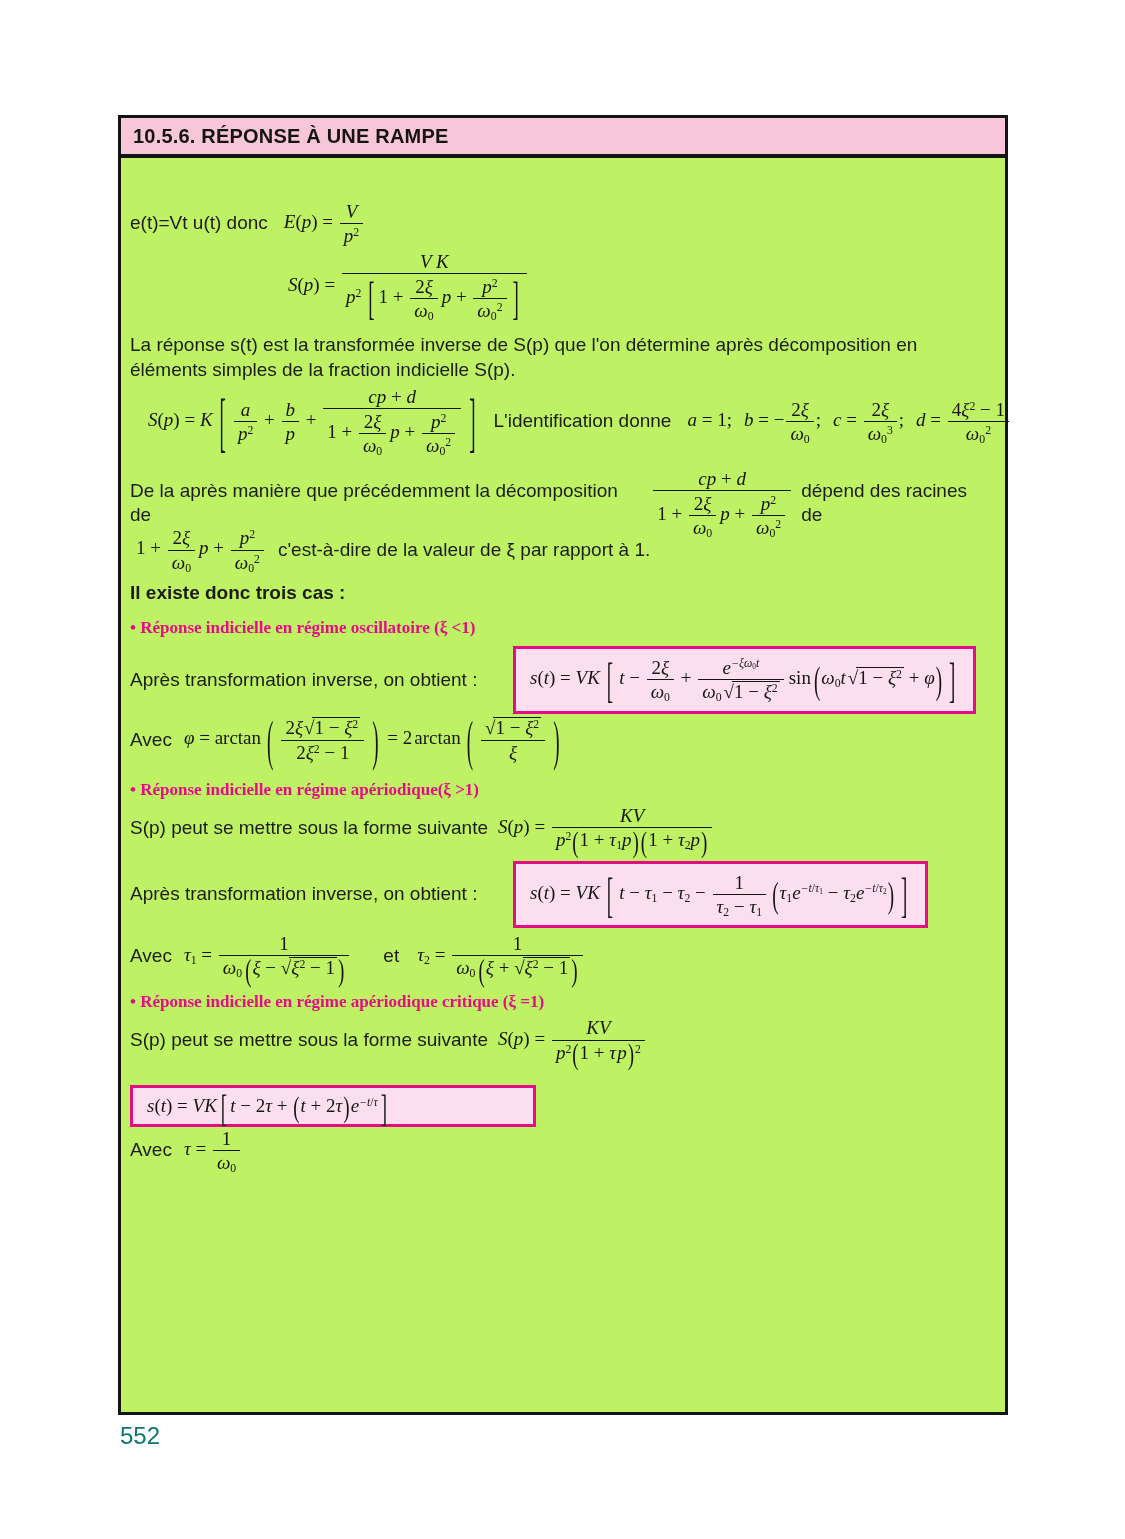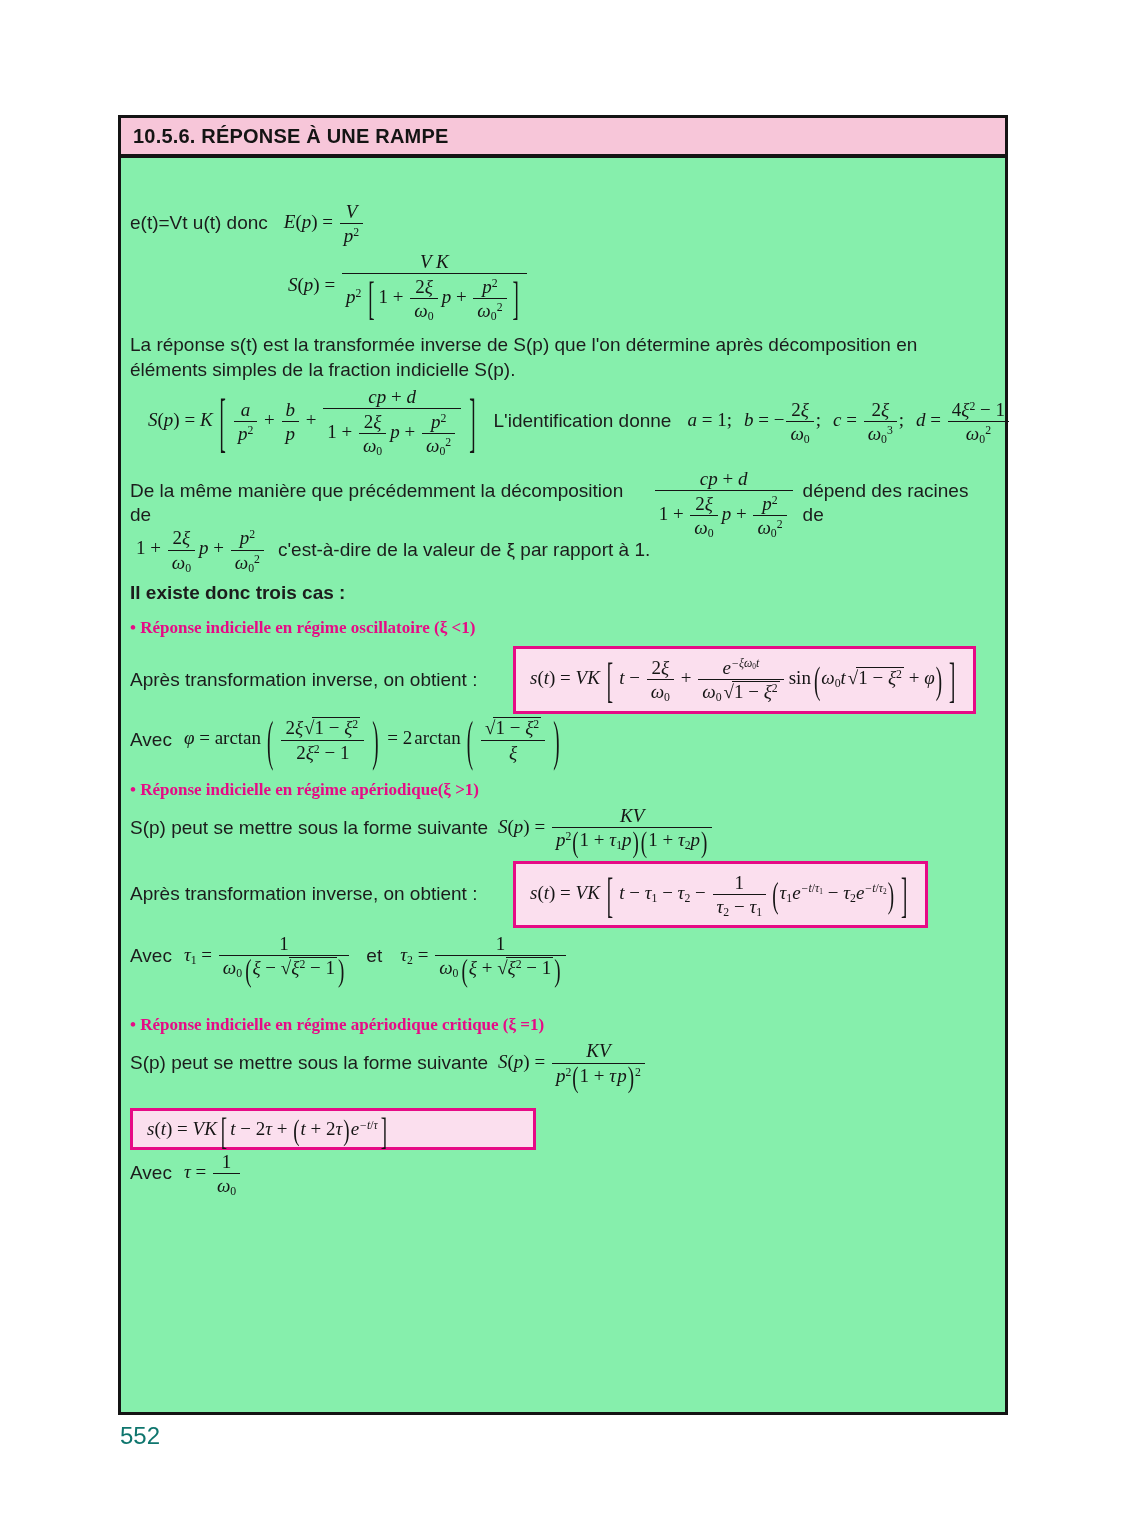--- a/index.html
+++ b/index.html
@@ -3,21 +3,21 @@
 <meta charset="utf-8">
 <style>
   html,body{margin:0;padding:0;}
   body{
     width:1125px;height:1539px;position:relative;background:#ffffff;
     font-family:"Liberation Sans",sans-serif;color:#1c1c1c;
     -webkit-font-smoothing:antialiased;
   }
   .frame{
     position:absolute;left:118px;top:115px;width:890px;height:1300px;
-    border:3px solid #141414;box-sizing:border-box;background:#86efac;
+    border:3px solid #141414;box-sizing:border-box;background:#bef264;
   }
   .banner{
     background:var(--pink,#f7c6d9);border-bottom:4px solid #141414;
     padding:7px 12px 6px 12px;font-size:20px;font-weight:bold;letter-spacing:.2px;color:#141414;
   }
   .content{padding:0 12px 0 9px;}
   .row{display:flex;align-items:center;}
   .t{font-size:19px;line-height:1.3;}
   .para{font-size:19px;line-height:1.3;margin:10px 0 0 0;max-width:872px;}
   .bold-line{font-size:19px;font-weight:bold;margin-top:8px;}
@@ -68,21 +68,21 @@
 
     <p class="para">La réponse s(t) est la transformée inverse de S(p) que l'on détermine après décomposition en éléments simples de la fraction indicielle S(p).</p>
 
     <div class="row" style="margin-top:2px">
       <span class="math" style="margin-left:18px"><span class="mi">S</span><span class="mr">(</span><span class="mi">p</span><span class="mr">) = </span><span class="mi">K</span><span style="display: inline-block; width: 3px;"></span><span class="big" style="transform: scaleY(3.4); margin: 0px 3px;">[</span><span style="display: inline-block; width: 2px;"></span><span class="frac"><span class="fn"><span class="mi">a</span></span><span class="fd"><span class="mi">p</span><sup><span class="mr">2</span></sup></span></span><span class="mr"> + </span><span class="frac"><span class="fn"><span class="mi">b</span></span><span class="fd"><span class="mi">p</span></span></span><span class="mr"> + </span><span class="frac"><span class="fn"><span class="mi">cp</span><span class="mr"> + </span><span class="mi">d</span></span><span class="fd"><span class="mr">1 + </span><span class="frac"><span class="fn"><span class="mr">2</span><span class="mi">ξ</span></span><span class="fd"><span class="mi">ω</span><sub><span class="mr">0</span></sub></span></span><span style="display: inline-block; width: 2px;"></span><span class="mi">p</span><span class="mr"> + </span><span class="frac"><span class="fn"><span class="mi">p</span><sup><span class="mr">2</span></sup></span><span class="fd"><span class="mi">ω</span><sub><span class="mr">0</span></sub><sup><span class="mr">2</span></sup></span></span></span></span><span style="display: inline-block; width: 2px;"></span><span class="big" style="transform: scaleY(3.4); margin: 0px 3px;">]</span></span>
       <span class="t" style="margin-left:14px;flex:0 0 auto">L'identification donne</span>
       <span class="math" style="margin-left:16px"><span class="mi">a</span><span class="mr"> = 1;</span><span style="display: inline-block; width: 12px;"></span><span class="mi">b</span><span class="mr"> = −</span><span class="frac"><span class="fn"><span class="mr">2</span><span class="mi">ξ</span></span><span class="fd"><span class="mi">ω</span><sub><span class="mr">0</span></sub></span></span><span class="mr">;</span><span style="display: inline-block; width: 12px;"></span><span class="mi">c</span><span class="mr"> = </span><span class="frac"><span class="fn"><span class="mr">2</span><span class="mi">ξ</span></span><span class="fd"><span class="mi">ω</span><sub><span class="mr">0</span></sub><sup><span class="mr">3</span></sup></span></span><span class="mr">;</span><span style="display: inline-block; width: 12px;"></span><span class="mi">d</span><span class="mr"> = </span><span class="frac"><span class="fn"><span class="mr">4</span><span class="mi">ξ</span><sup><span class="mr">2</span></sup><span class="mr"> − 1</span></span><span class="fd"><span class="mi">ω</span><sub><span class="mr">0</span></sub><sup><span class="mr">2</span></sup></span></span></span>
     </div>
 
     <div class="row" style="margin-top:8px">
-      <span class="t">De la même manière que précédemment la décomposition de</span>
+      <span class="t">De la après manière que précédemment la décomposition de</span>
       <span class="math" style="margin:0 8px"><span class="frac"><span class="fn"><span class="mi">cp</span><span class="mr"> + </span><span class="mi">d</span></span><span class="fd"><span class="mr">1 + </span><span class="frac"><span class="fn"><span class="mr">2</span><span class="mi">ξ</span></span><span class="fd"><span class="mi">ω</span><sub><span class="mr">0</span></sub></span></span><span style="display: inline-block; width: 2px;"></span><span class="mi">p</span><span class="mr"> + </span><span class="frac"><span class="fn"><span class="mi">p</span><sup><span class="mr">2</span></sup></span><span class="fd"><span class="mi">ω</span><sub><span class="mr">0</span></sub><sup><span class="mr">2</span></sup></span></span></span></span></span>
       <span class="t">dépend des racines de</span>
     </div>
 
     <div class="row" style="margin-top:-14px">
       <span class="math" style="margin-left:6px"><span class="mr">1 + </span><span class="frac"><span class="fn"><span class="mr">2</span><span class="mi">ξ</span></span><span class="fd"><span class="mi">ω</span><sub><span class="mr">0</span></sub></span></span><span style="display: inline-block; width: 2px;"></span><span class="mi">p</span><span class="mr"> + </span><span class="frac"><span class="fn"><span class="mi">p</span><sup><span class="mr">2</span></sup></span><span class="fd"><span class="mi">ω</span><sub><span class="mr">0</span></sub><sup><span class="mr">2</span></sup></span></span></span>
       <span class="t" style="margin-left:12px">c'est-à-dire de la valeur de ξ par rapport à 1.</span>
     </div>
 
     <div class="bold-line">Il existe donc trois cas :</div>
@@ -111,25 +111,25 @@
     <div class="row" style="margin-top:8px">
       <span class="t lbl">Après transformation inverse, on obtient :</span>
       <div class="fbox">
         <span class="math"><span class="mi">s</span><span class="mr">(</span><span class="mi">t</span><span class="mr">) = </span><span class="mi">VK</span><span style="display: inline-block; width: 3px;"></span><span class="big" style="transform: scaleY(2.6); margin: 0px 3px;">[</span><span style="display: inline-block; width: 2px;"></span><span class="mi">t</span><span class="mr"> − </span><span class="mi">τ</span><sub><span class="mr">1</span></sub><span class="mr"> − </span><span class="mi">τ</span><sub><span class="mr">2</span></sub><span class="mr"> − </span><span class="frac"><span class="fn"><span class="mr">1</span></span><span class="fd"><span class="mi">τ</span><sub><span class="mr">2</span></sub><span class="mr"> − </span><span class="mi">τ</span><sub><span class="mr">1</span></sub></span></span><span style="display: inline-block; width: 3px;"></span><span class="big" style="transform: scaleY(1.9);">(</span><span class="mi">τ</span><sub><span class="mr">1</span></sub><span class="mi">e</span><sup><span class="mi">−t</span><span class="mr">/</span><span class="mi">τ</span><sub><span class="mr">1</span></sub></sup><span class="mr"> − </span><span class="mi">τ</span><sub><span class="mr">2</span></sub><span class="mi">e</span><sup><span class="mi">−t</span><span class="mr">/</span><span class="mi">τ</span><sub><span class="mr">2</span></sub></sup><span class="big" style="transform: scaleY(1.9);">)</span><span style="display: inline-block; width: 2px;"></span><span class="big" style="transform: scaleY(2.6); margin: 0px 3px;">]</span></span>
       </div>
     </div>
 
     <div class="row" style="margin-top:4px">
       <span class="t">Avec</span>
       <span class="math" style="margin-left:12px"><span class="mi">τ</span><sub><span class="mr">1</span></sub><span class="mr"> = </span><span class="frac"><span class="fn"><span class="mr">1</span></span><span class="fd"><span class="mi">ω</span><sub><span class="mr">0</span></sub><span style="display: inline-block; width: 2px;"></span><span class="big" style="transform: scaleY(1.7);">(</span><span class="mi">ξ</span><span class="mr"> − </span><span class="sq"><span class="sqs">√</span><span class="sqb"><span class="mi">ξ</span><sup><span class="mr">2</span></sup><span class="mr"> − 1</span></span></span><span class="big" style="transform: scaleY(1.7);">)</span></span></span></span>
-      <span class="t" style="margin-left:15px">et</span>
+      <span class="t" style="margin-left:32px">et</span>
       <span class="math" style="margin-left:18px"><span class="mi">τ</span><sub><span class="mr">2</span></sub><span class="mr"> = </span><span class="frac"><span class="fn"><span class="mr">1</span></span><span class="fd"><span class="mi">ω</span><sub><span class="mr">0</span></sub><span style="display: inline-block; width: 2px;"></span><span class="big" style="transform: scaleY(1.7);">(</span><span class="mi">ξ</span><span class="mr"> + </span><span class="sq"><span class="sqs">√</span><span class="sqb"><span class="mi">ξ</span><sup><span class="mr">2</span></sup><span class="mr"> − 1</span></span></span><span class="big" style="transform: scaleY(1.7);">)</span></span></span></span>
     </div>
 
-    <div class="pink-h" style="margin-top:35px">• Réponse indicielle en régime apériodique critique (ξ =1)</div>
+    <div class="pink-h" style="margin-top:12px">• Réponse indicielle en régime apériodique critique (ξ =1)</div>
 
     <div class="row" style="margin-top:4px">
       <span class="t">S(p) peut se mettre sous la forme suivante</span>
       <span class="math" style="margin-left:10px"><span class="mi">S</span><span class="mr">(</span><span class="mi">p</span><span class="mr">) = </span><span class="frac"><span class="fn"><span class="mi">KV</span></span><span class="fd"><span class="mi">p</span><sup><span class="mr">2</span></sup><span class="big" style="transform: scaleY(1.5);">(</span><span class="mr">1 + </span><span class="mi">τ</span><span style="display: inline-block; width: 1px;"></span><span class="mi">p</span><span class="big" style="transform: scaleY(1.5);">)</span><sup><span class="mr">2</span></sup></span></span></span>
     </div>
 
     <div class="row" style="margin-top:20px">
       <div class="fbox" style="width:372px;justify-content:flex-start">
         <span class="math"><span class="mi">s</span><span class="mr">(</span><span class="mi">t</span><span class="mr">) = </span><span class="mi">VK</span><span style="display: inline-block; width: 3px;"></span><span class="big" style="transform: scaleY(2);">[</span><span style="display: inline-block; width: 2px;"></span><span class="mi">t</span><span class="mr"> − 2</span><span class="mi">τ</span><span class="mr"> + </span><span class="big" style="transform: scaleY(1.5);">(</span><span class="mi">t</span><span class="mr"> + 2</span><span class="mi">τ</span><span class="big" style="transform: scaleY(1.5);">)</span><span class="mi">e</span><sup><span class="mi">−t</span><span class="mr">/</span><span class="mi">τ</span></sup><span style="display: inline-block; width: 2px;"></span><span class="big" style="transform: scaleY(2);">]</span></span>
       </div>

